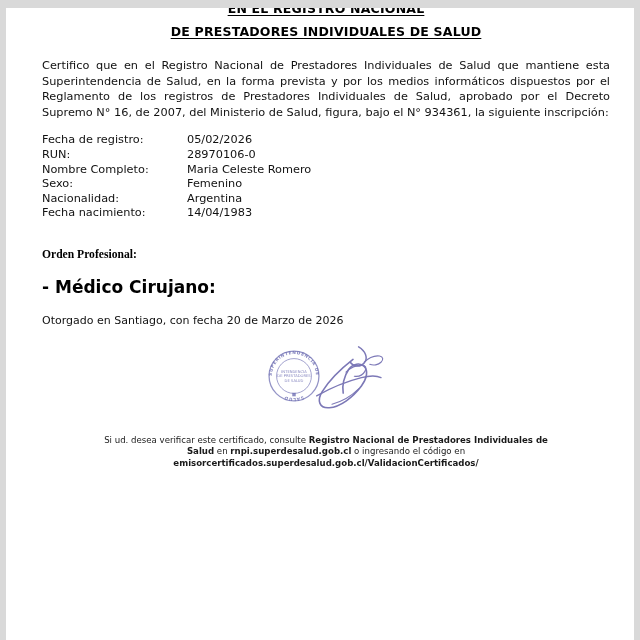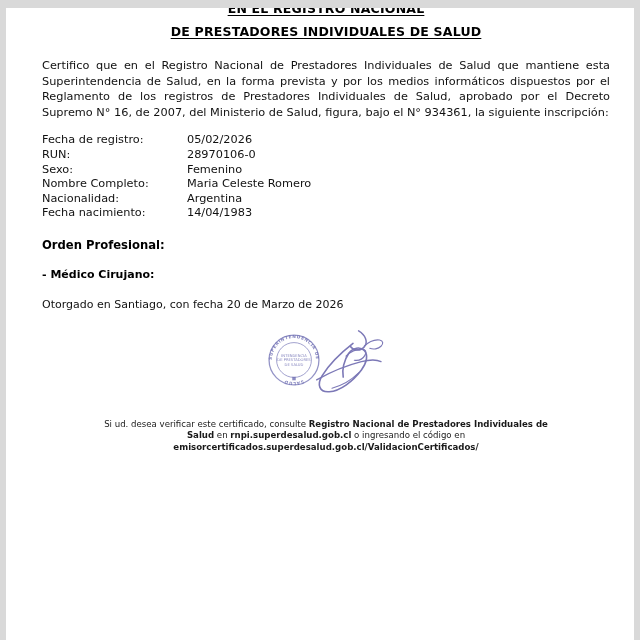--- a/index.html
+++ b/index.html
@@ -80,28 +80,29 @@
   }
   .fields td {
     padding: 0;
     vertical-align: top;
     white-space: nowrap;
   }
   .fields .f-label { width: 145px; }
 
   
   .section-heading {
-    margin-top: 17px;
+    margin-top: 27px;
     font-size: 11.6px;
     font-weight: bold;
     color: #000;
+    font-family: Liberation Serif, serif;
   }
   .sub-heading {
     margin-top: 16px;
-    font-size: 11px;
+    font-size: 17px;
     font-weight: bold;
     color: #000;
   }
   .sub-body {
     margin-top: 2px;
     font-size: 11.3px;
     line-height: 15.4px;
     text-align: justify;
     color: #111;
   }
@@ -171,26 +172,26 @@
         <tbody>
           <tr>
             <td class="f-label">Fecha de registro:</td>
             <td class="f-value">05/02/2026</td>
           </tr>
           <tr>
             <td class="f-label">RUN:</td>
             <td class="f-value">28970106-0</td>
           </tr>
           <tr>
+            <td class="f-label">Nombre Completo:</td>
+            <td class="f-value">Maria Celeste Romero</td>
+          </tr>
+          <tr>
             <td class="f-label">Sexo:</td>
             <td class="f-value">Femenino</td>
-          </tr>
-          <tr>
-            <td class="f-label">Nombre Completo:</td>
-            <td class="f-value">Maria Celeste Romero</td>
           </tr>
           <tr>
             <td class="f-label">Nacionalidad:</td>
             <td class="f-value">Argentina</td>
           </tr>
           <tr>
             <td class="f-label">Fecha nacimiento:</td>
             <td class="f-value">14/04/1983</td>
           </tr>
         </tbody>

